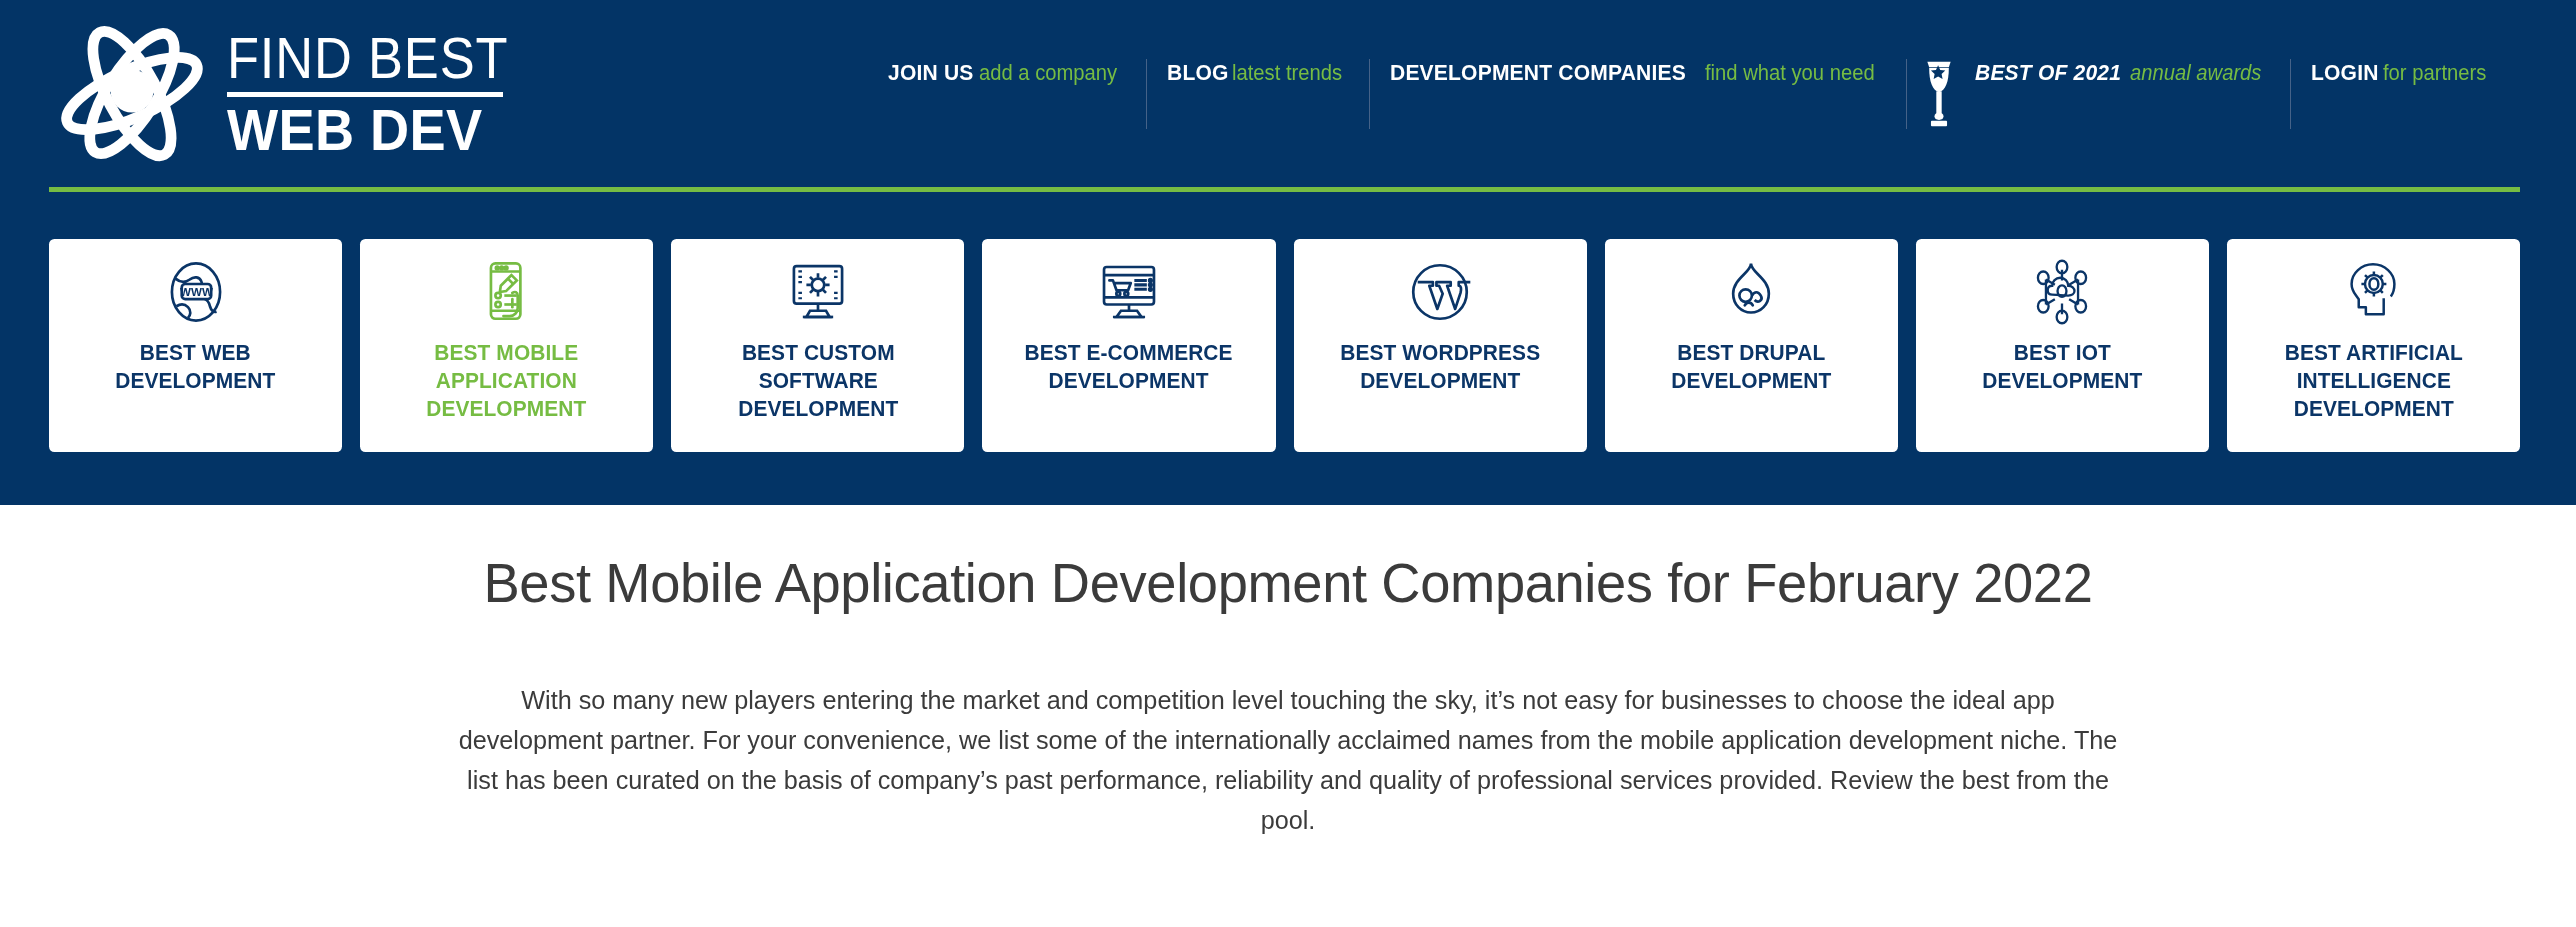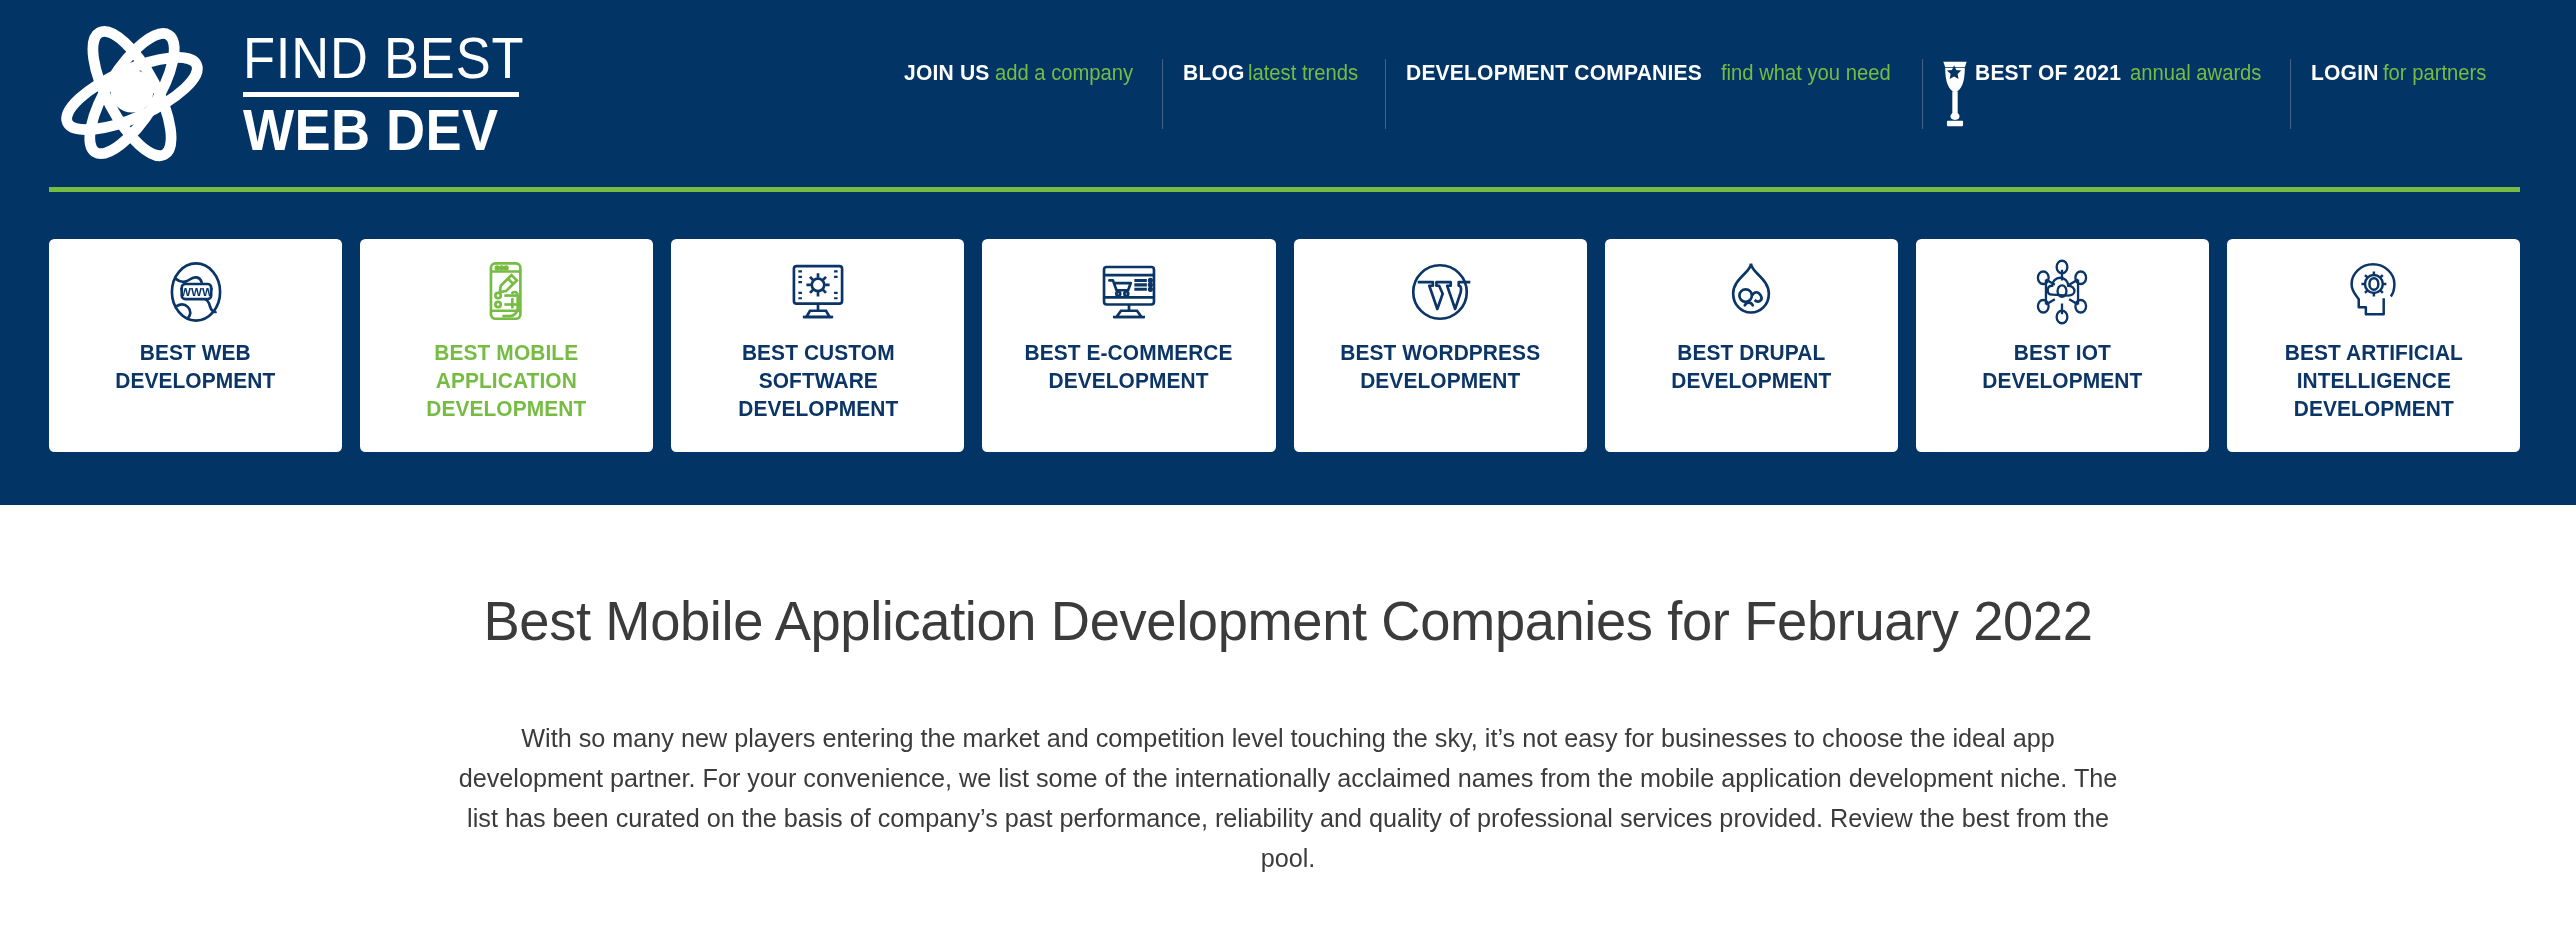--- a/index.html
+++ b/index.html
@@ -34,21 +34,21 @@
     align-items: center;
     justify-content: space-between;
     padding: 0 56px 0 49px;
     position: relative;
   }
 
   
   .logo {
     display: flex;
     align-items: center;
-    gap: 28px;
+    gap: 12px;
     height: 144px;
   }
   .logo-mark { width: 166px; height: 144px; flex: none; display:block; }
   .logo-text { display: flex; flex-direction: column; justify-content:center; }
   .logo-line1 {
     color: #ffffff;
     font-size: 57px;
     line-height: 56px;
     letter-spacing: 0.9px;
     font-weight: 400;
@@ -84,21 +84,21 @@
   .nav-item {
     display: flex;
     flex-direction: row;
     justify-content: center;
     padding: 0 20px;
     height: 70px;
     position: relative;
     cursor: pointer;
   }
   .nav-item + .nav-item { border-left: 1.8px solid #456288; }
-  .nav-item.with-icon { padding-left: 52px; border-left: 1.8px solid #456288; }
+  .nav-item.with-icon { padding-left: 68px; border-left: 1.8px solid #456288; font-style: italic; }
   .nav-title {
     color: #ffffff;
     font-weight: 700;
     font-size: 22.4px;
     line-height: 27px;
     letter-spacing: 0.2px;
     white-space: nowrap;
     transform: scaleX(0.94);
     transform-origin: left center;
   }
@@ -163,21 +163,21 @@
     font-size: 22px;
     line-height: 28px;
     text-align: center;
     letter-spacing: 0.1px;
     transform: scaleX(0.95);
   }
   .card.active .card-label { color: #76bc43; }
 
   
   .main {
-    padding-top: 83px;
+    padding-top: 45px;
     text-align: center;
   }
   .page-title {
     color: #3b3b3b;
     font-size: 56px;
     line-height: 65px;
     font-weight: 400;
     letter-spacing: -0.4px;
     transform: scaleX(0.97);
   }

